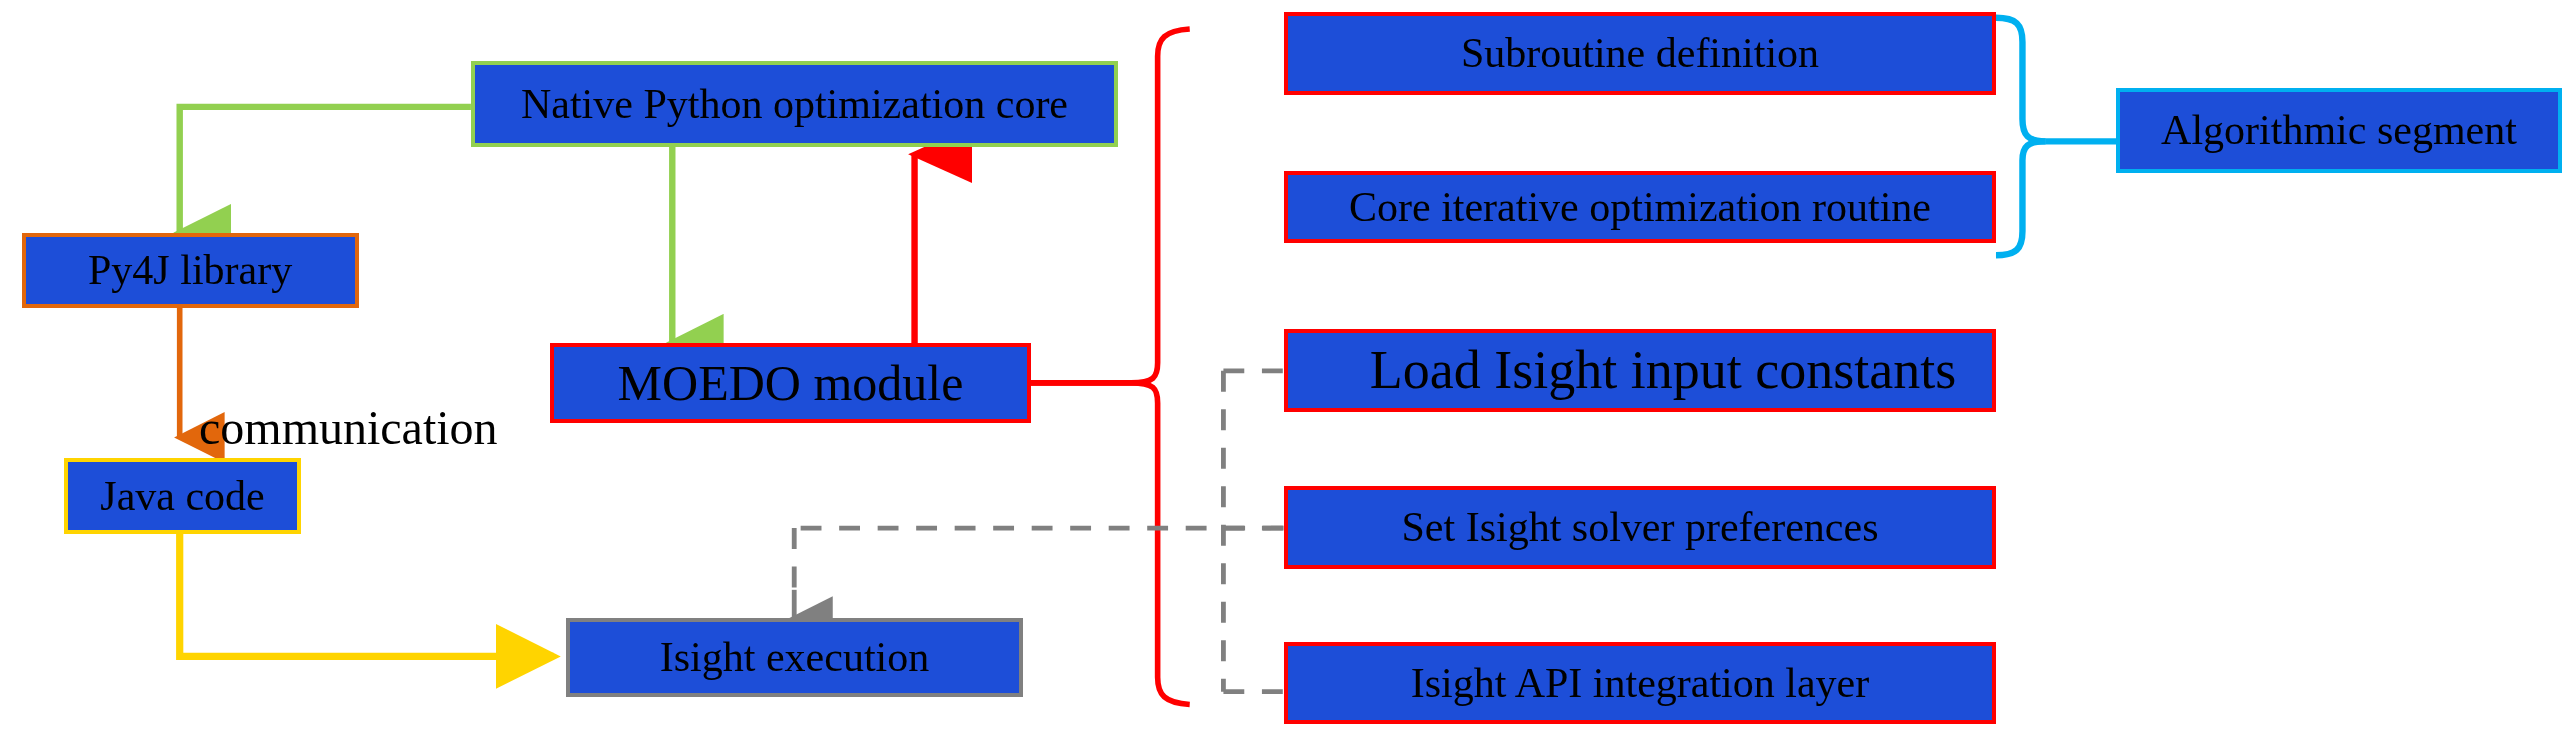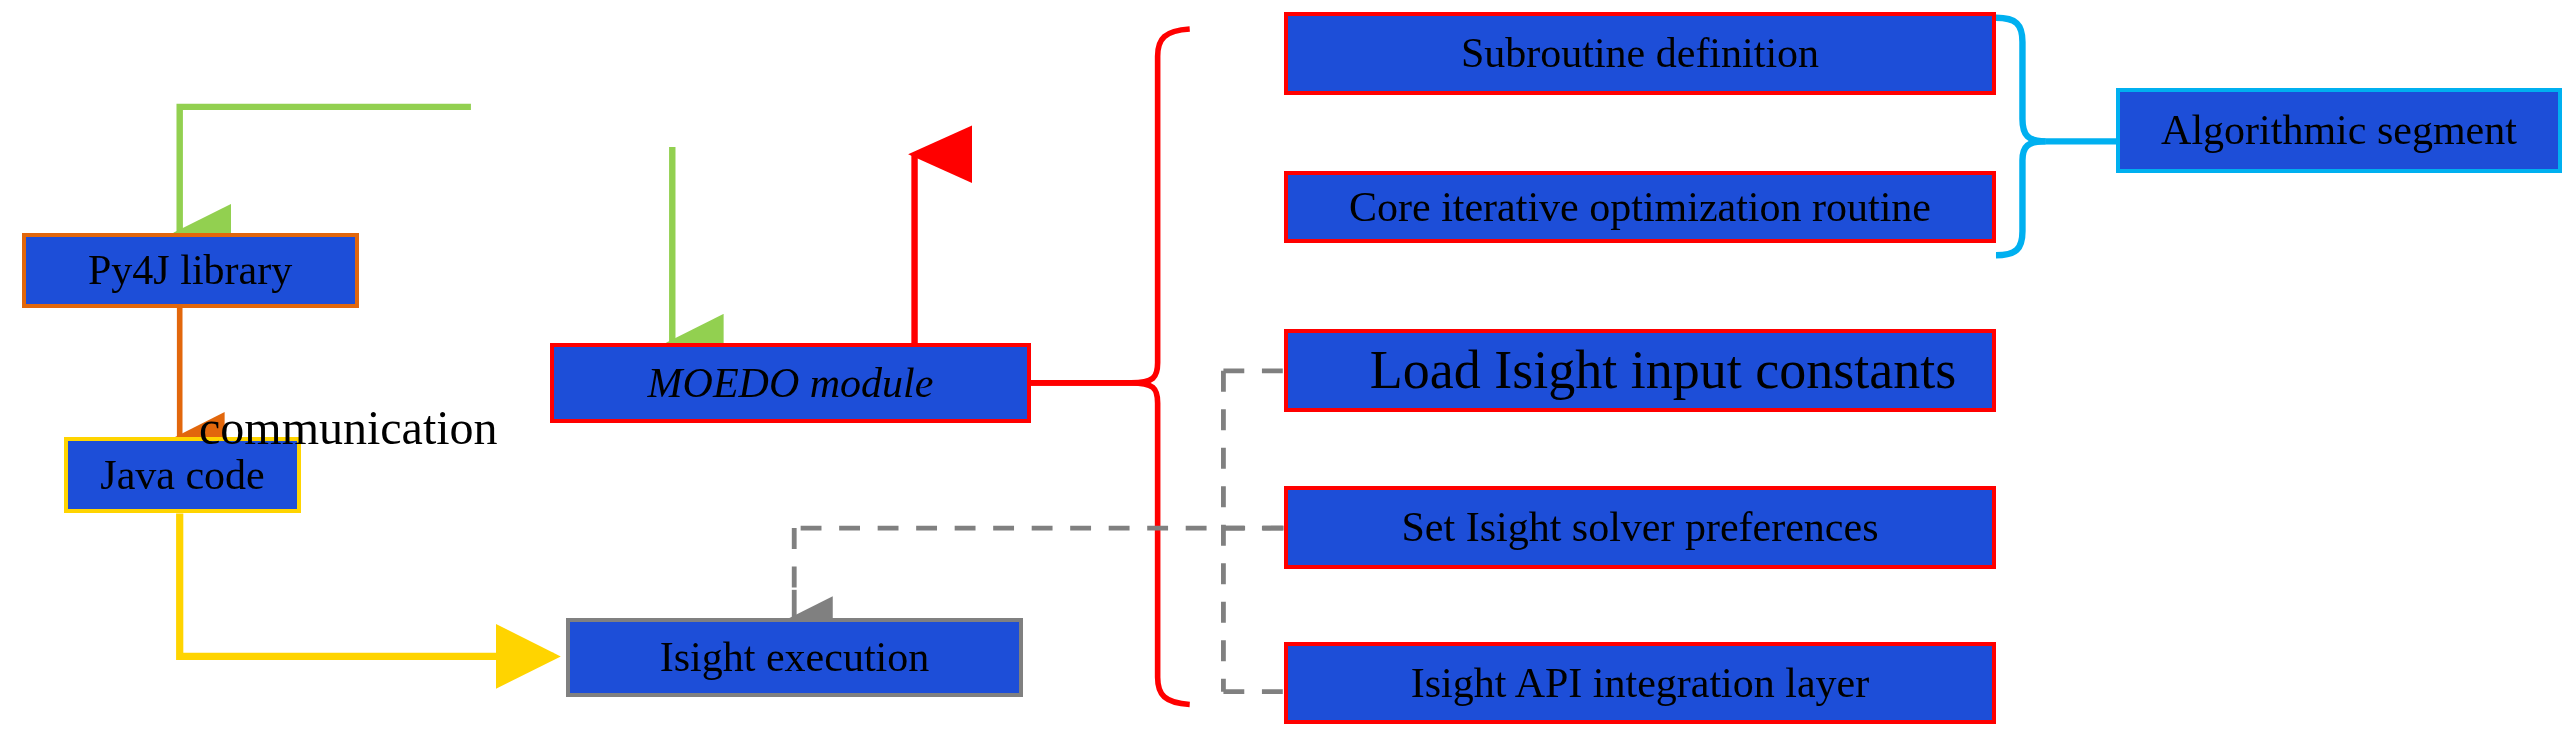--- a/index.html
+++ b/index.html
@@ -85,34 +85,37 @@
       <path d="M1600,658 L990,658"></path>
     </g>
     <g stroke="#808080" stroke-width="6" fill="none" stroke-dasharray="26,22">
       <path d="M990,658 L990,735"></path>
     </g>
     <g>
       <path d="M990,735 L990,770" stroke="#808080" stroke-width="6" fill="none" marker-end="url(#ah-gray)"></path>
     </g>
   </svg>
 
+  <div class="node n-green" style="left:471px;top:61px;width:647px;height:86px;font-size:42px;">
+    <span>Native Python optimization core</span>
+  </div>
 
   <div class="node n-orange" style="left:13.6px;top:233px;width:337px;height:75px;font-size:42px;">
     <span>Py4J library</span>
   </div>
 
-  <div class="node n-yellow" style="left:64px;top:437px;width:237px;height:76px;font-size:42px;">
+  <div class="node n-yellow" style="left:64px;top:458px;width:237px;height:76px;font-size:42px;">
     <span>Java code</span>
   </div>
 
   <div class="node n-gray" style="left:566px;top:618px;width:457px;height:79px;font-size:42px;">
     <span>Isight execution</span>
   </div>
 
-  <div class="node n-red" style="left:550px;top:343px;width:481px;height:80px;font-size:42px;font-style:italic;">
+  <div class="node n-red" style="left:550px;top:343px;width:481px;height:80px;font-size:50px;">
     <span>MOEDO module</span>
   </div>
 
   <div class="node n-red" style="left:1284px;top:12px;width:712px;height:83px;font-size:42px;">
     <span>Subroutine definition</span>
   </div>
 
   <div class="node n-red" style="left:1284px;top:171px;width:712px;height:72px;font-size:42px;">
     <span>Core iterative optimization routine</span>
   </div>

